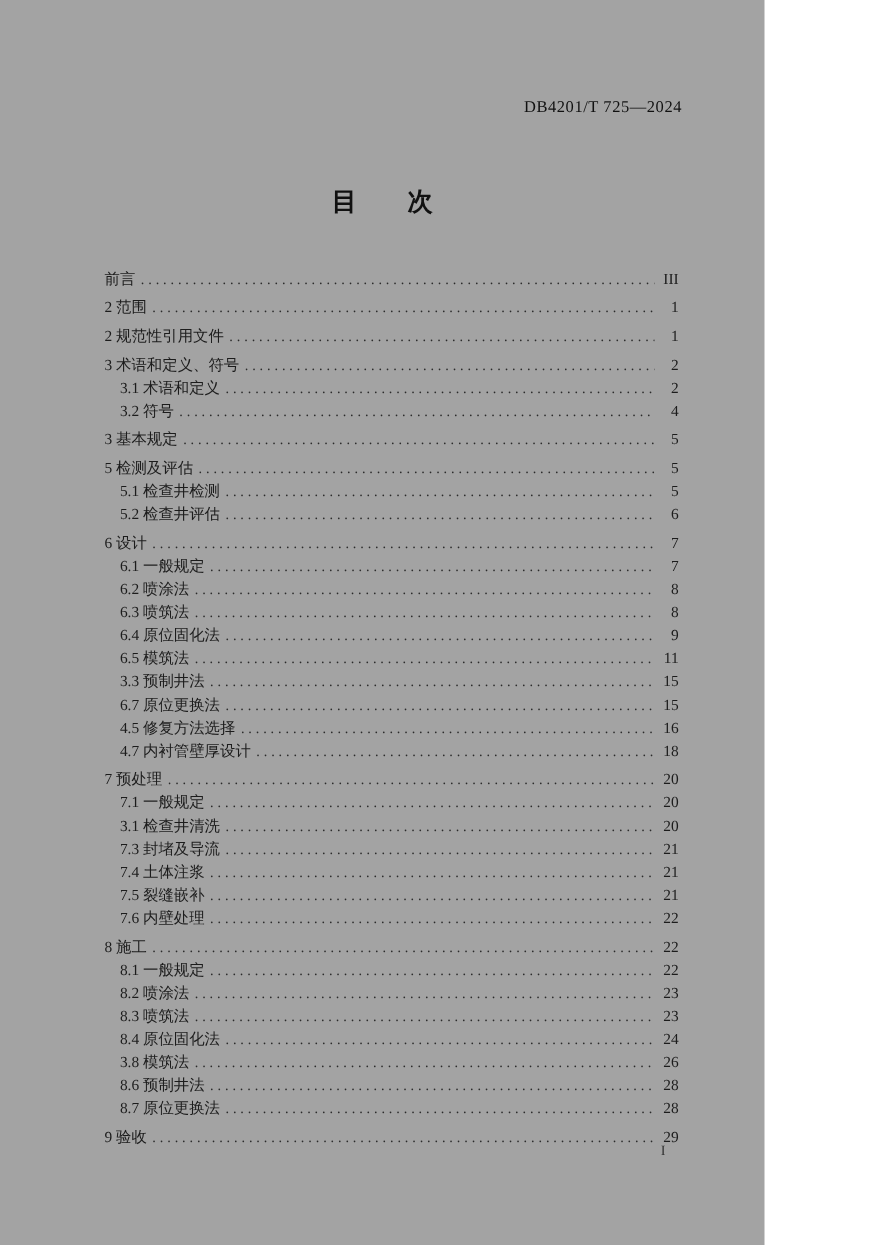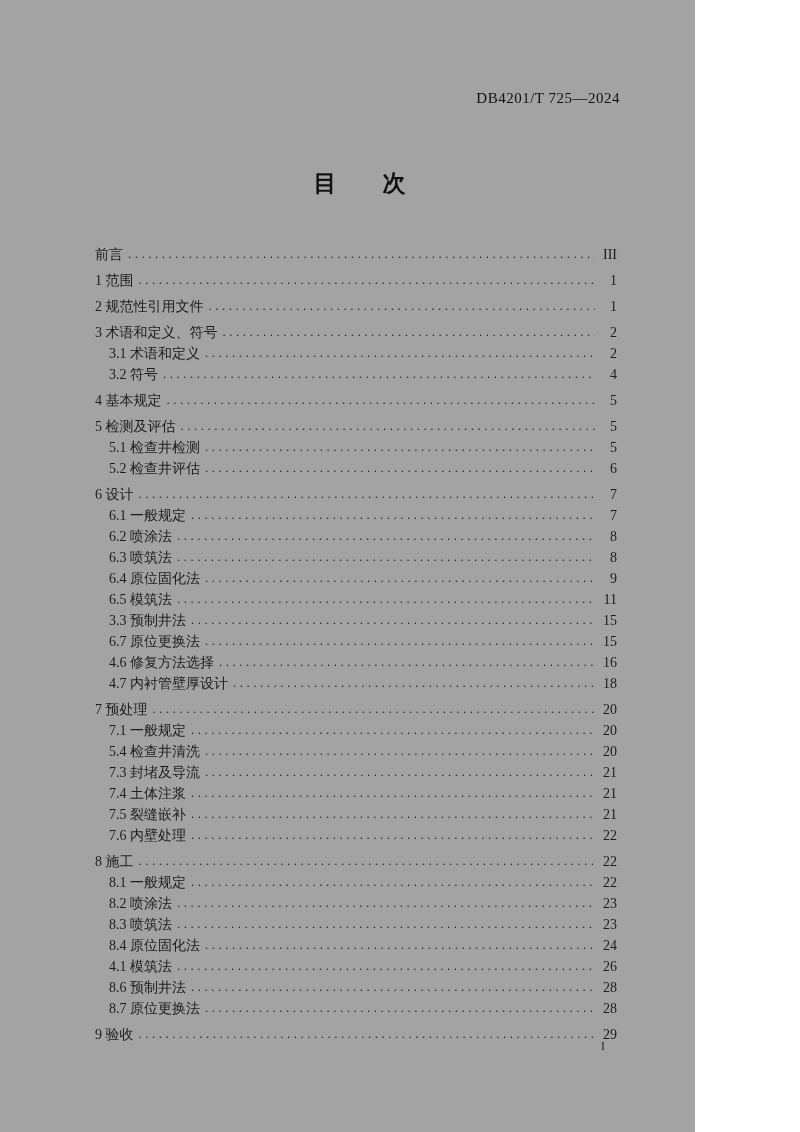--- a/index.html
+++ b/index.html
@@ -22,21 +22,21 @@
     right: 75px;
     font-size: 15px;
     letter-spacing: 0.5px;
     color: #111111;
     font-family: "Liberation Serif", serif;
     white-space: nowrap;
   }
   .doc-title {
     position: absolute;
     top: 168px;
-    left: 12px;
+    left: 0;
     width: 100%;
     text-align: center;
     font-size: 23px;
     font-weight: bold;
     color: #111111;
     white-space: pre;
   }
   .toc {
     position: absolute;
     top: 244px;
@@ -94,21 +94,21 @@
 
   <div class="doc-title">目　　次</div>
 
   <div class="toc">
       <div class="toc-row l0">
         <span class="toc-label">前言</span>
         <span class="toc-dots">........................................................................................................................................................................................................</span>
         <span class="toc-page">III</span>
       </div>
       <div class="toc-row l0">
-        <span class="toc-label">1 范围</span>
+        <span class="toc-label">2 范围</span>
         <span class="toc-dots">........................................................................................................................................................................................................</span>
         <span class="toc-page">1</span>
       </div>
       <div class="toc-row l0">
         <span class="toc-label">2 规范性引用文件</span>
         <span class="toc-dots">........................................................................................................................................................................................................</span>
         <span class="toc-page">1</span>
       </div>
       <div class="toc-row l0">
         <span class="toc-label">3 术语和定义、符号</span>
@@ -119,21 +119,21 @@
         <span class="toc-label">3.1 术语和定义</span>
         <span class="toc-dots">........................................................................................................................................................................................................</span>
         <span class="toc-page">2</span>
       </div>
       <div class="toc-row l1">
         <span class="toc-label">3.2 符号</span>
         <span class="toc-dots">........................................................................................................................................................................................................</span>
         <span class="toc-page">4</span>
       </div>
       <div class="toc-row l0">
-        <span class="toc-label">4 基本规定</span>
+        <span class="toc-label">3 基本规定</span>
         <span class="toc-dots">........................................................................................................................................................................................................</span>
         <span class="toc-page">5</span>
       </div>
       <div class="toc-row l0">
         <span class="toc-label">5 检测及评估</span>
         <span class="toc-dots">........................................................................................................................................................................................................</span>
         <span class="toc-page">5</span>
       </div>
       <div class="toc-row l1">
         <span class="toc-label">5.1 检查井检测</span>
@@ -179,41 +179,41 @@
         <span class="toc-label">3.3 预制井法</span>
         <span class="toc-dots">........................................................................................................................................................................................................</span>
         <span class="toc-page">15</span>
       </div>
       <div class="toc-row l1">
         <span class="toc-label">6.7 原位更换法</span>
         <span class="toc-dots">........................................................................................................................................................................................................</span>
         <span class="toc-page">15</span>
       </div>
       <div class="toc-row l1">
-        <span class="toc-label">4.6 修复方法选择</span>
+        <span class="toc-label">4.5 修复方法选择</span>
         <span class="toc-dots">........................................................................................................................................................................................................</span>
         <span class="toc-page">16</span>
       </div>
       <div class="toc-row l1">
         <span class="toc-label">4.7 内衬管壁厚设计</span>
         <span class="toc-dots">........................................................................................................................................................................................................</span>
         <span class="toc-page">18</span>
       </div>
       <div class="toc-row l0">
         <span class="toc-label">7 预处理</span>
         <span class="toc-dots">........................................................................................................................................................................................................</span>
         <span class="toc-page">20</span>
       </div>
       <div class="toc-row l1">
         <span class="toc-label">7.1 一般规定</span>
         <span class="toc-dots">........................................................................................................................................................................................................</span>
         <span class="toc-page">20</span>
       </div>
       <div class="toc-row l1">
-        <span class="toc-label">5.4 检查井清洗</span>
+        <span class="toc-label">3.1 检查井清洗</span>
         <span class="toc-dots">........................................................................................................................................................................................................</span>
         <span class="toc-page">20</span>
       </div>
       <div class="toc-row l1">
         <span class="toc-label">7.3 封堵及导流</span>
         <span class="toc-dots">........................................................................................................................................................................................................</span>
         <span class="toc-page">21</span>
       </div>
       <div class="toc-row l1">
         <span class="toc-label">7.4 土体注浆</span>
@@ -249,21 +249,21 @@
         <span class="toc-label">8.3 喷筑法</span>
         <span class="toc-dots">........................................................................................................................................................................................................</span>
         <span class="toc-page">23</span>
       </div>
       <div class="toc-row l1">
         <span class="toc-label">8.4 原位固化法</span>
         <span class="toc-dots">........................................................................................................................................................................................................</span>
         <span class="toc-page">24</span>
       </div>
       <div class="toc-row l1">
-        <span class="toc-label">4.1 模筑法</span>
+        <span class="toc-label">3.8 模筑法</span>
         <span class="toc-dots">........................................................................................................................................................................................................</span>
         <span class="toc-page">26</span>
       </div>
       <div class="toc-row l1">
         <span class="toc-label">8.6 预制井法</span>
         <span class="toc-dots">........................................................................................................................................................................................................</span>
         <span class="toc-page">28</span>
       </div>
       <div class="toc-row l1">
         <span class="toc-label">8.7 原位更换法</span>

